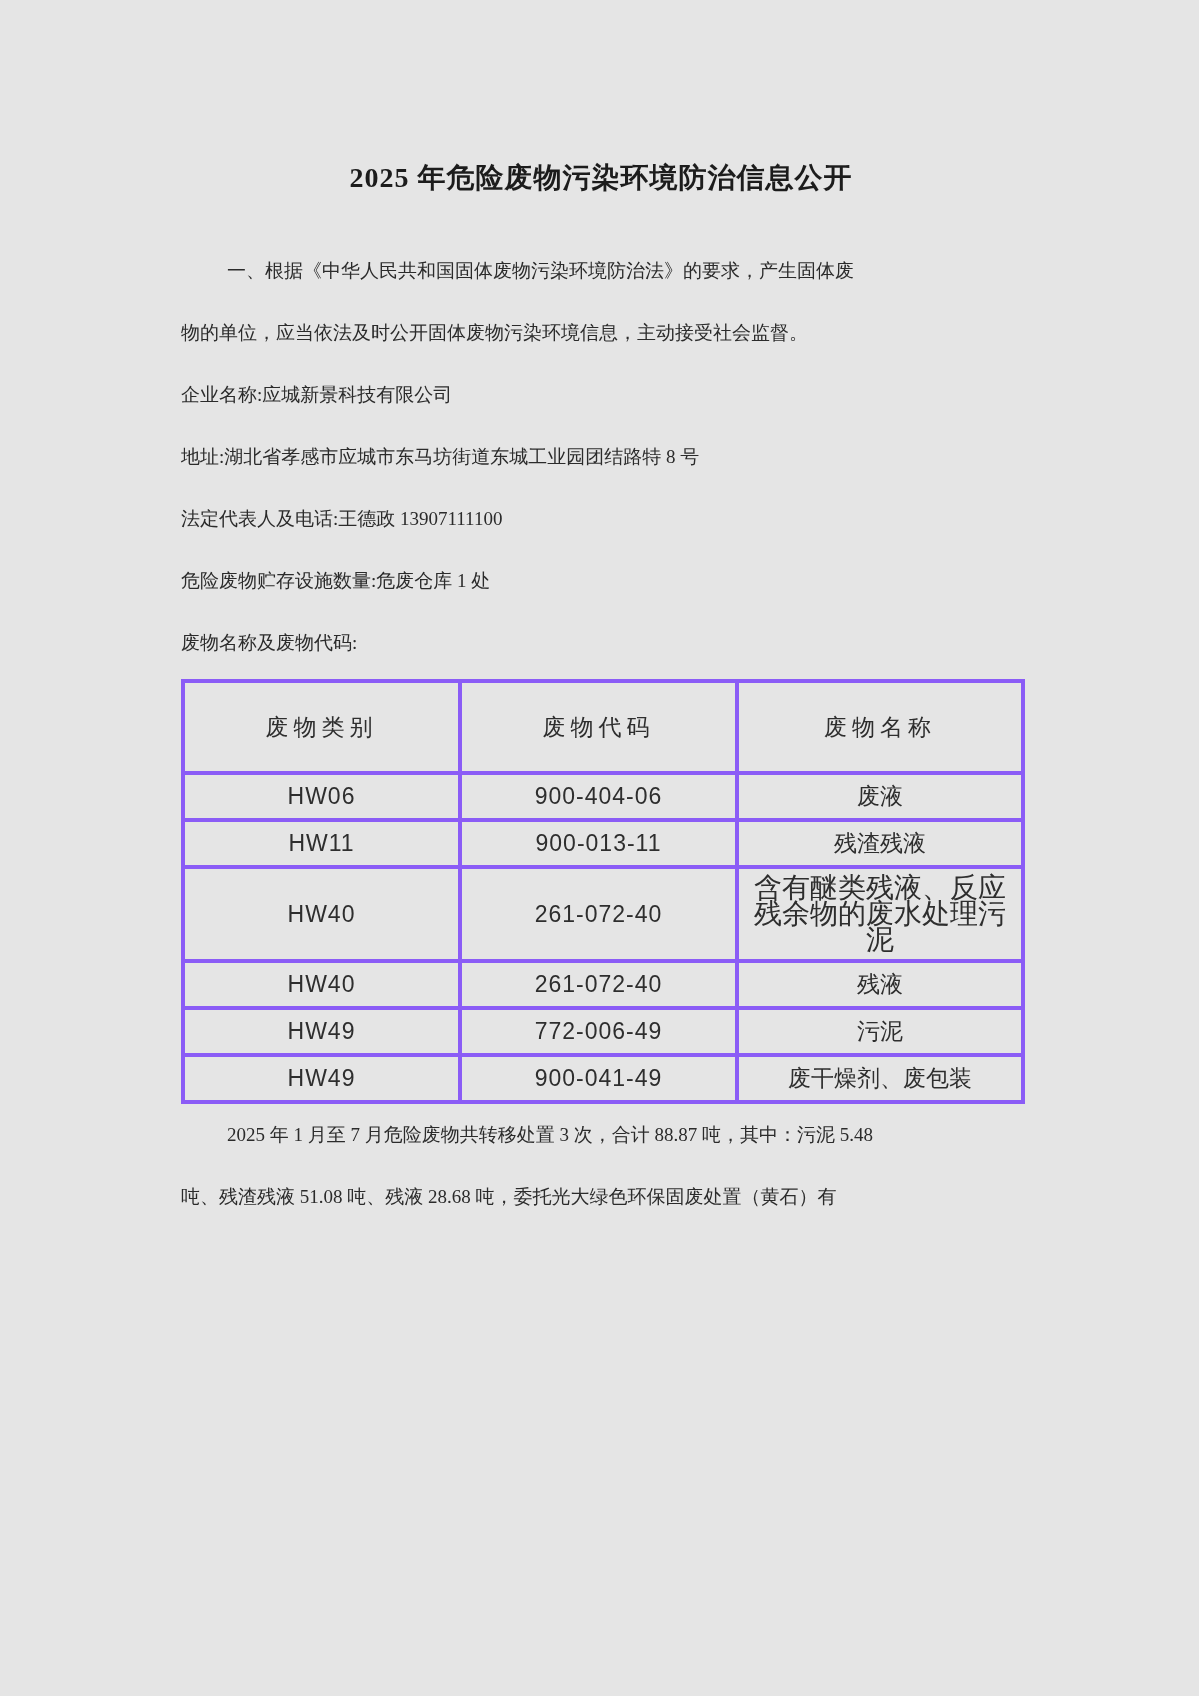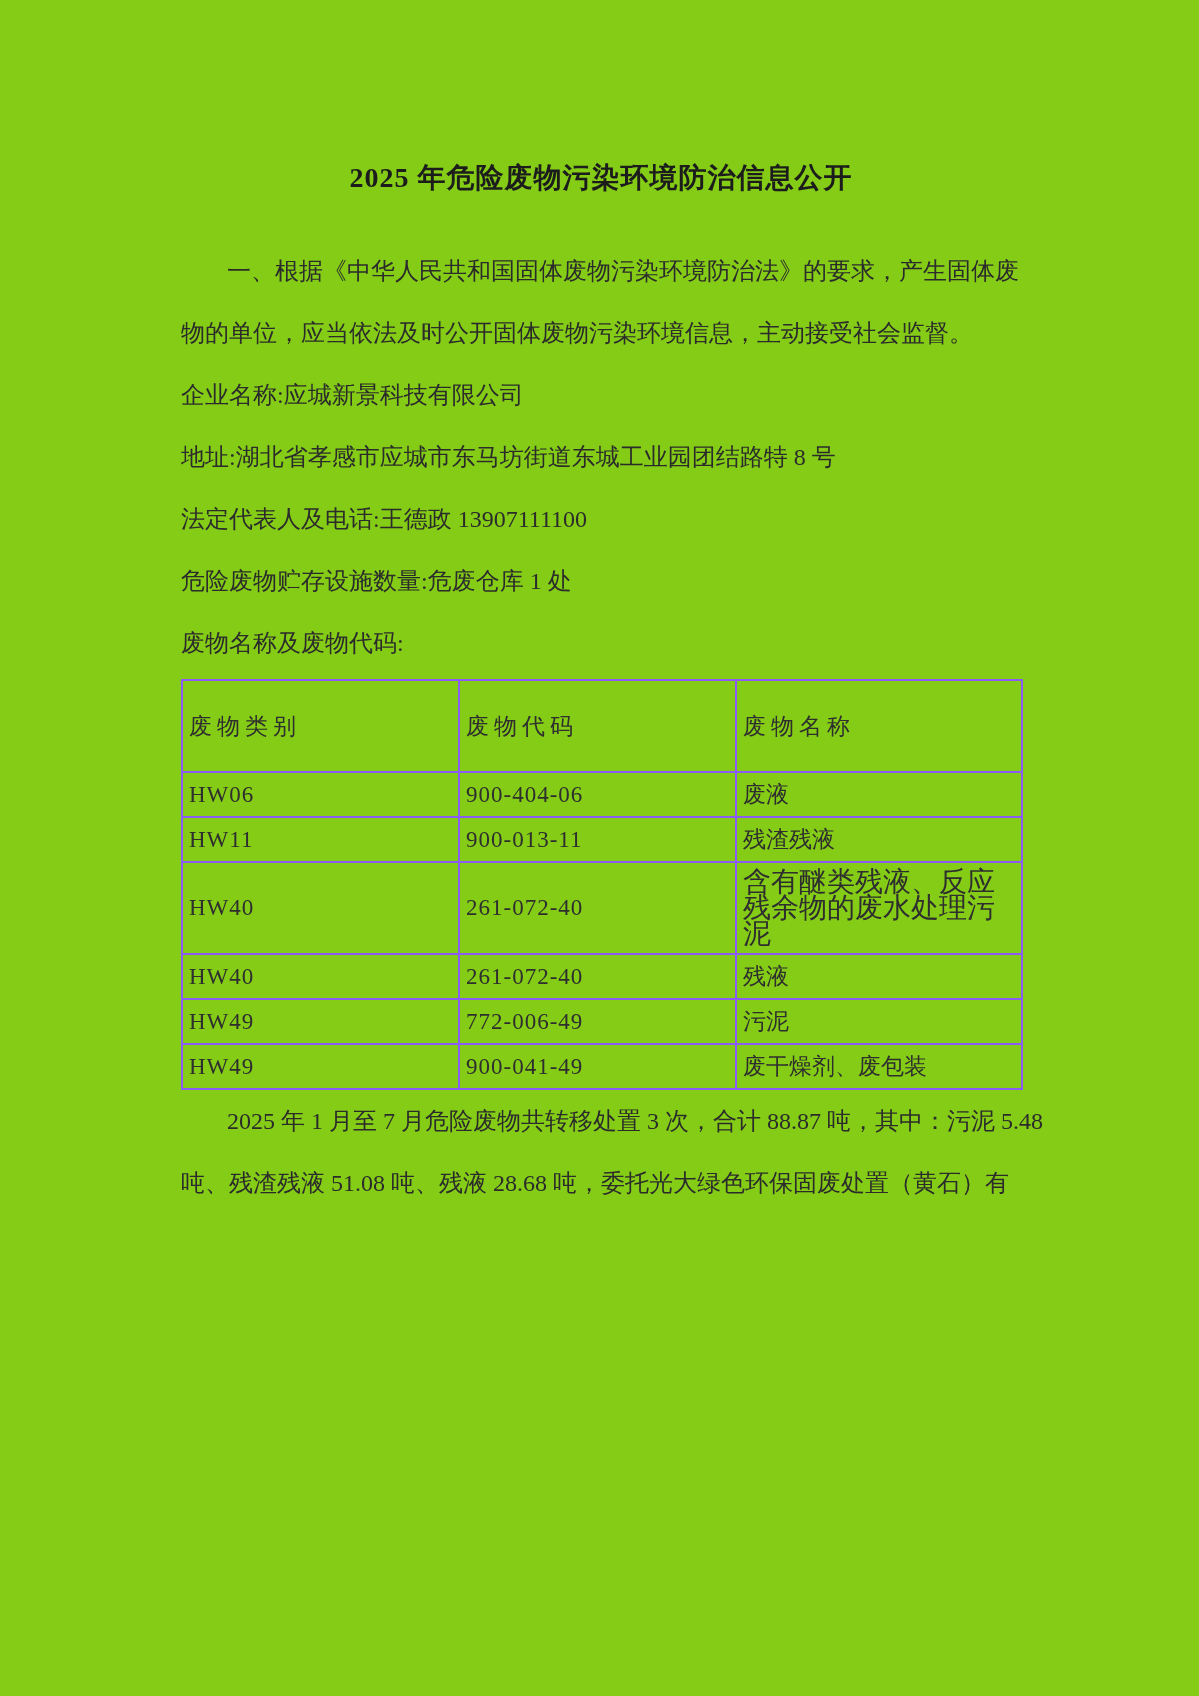--- a/index.html
+++ b/index.html
@@ -1,20 +1,20 @@
 <!DOCTYPE html>
 <html><head>
 <meta charset="utf-8">
 <style>
   html, body { margin: 0; padding: 0; background: #ffffff; }
   .page {
     position: relative;
     width: 1199px;
     height: 1696px;
-    background: #84cc16;
+    background: #e5e5e5;
     font-family: "Liberation Serif", "DejaVu Serif", serif;
     color: #2b2b2b;
     overflow: hidden;
   }
   .content {
     position: absolute;
     left: 181px;
     top: 0;
     width: 840px;
   }
@@ -23,53 +23,53 @@
     font-size: 28px;
     font-weight: bold;
     line-height: 44px;
     text-align: center;
     color: #1c1c1c;
     letter-spacing: 1px;
     white-space: nowrap;
   }
   .para-intro { margin-top: 40px; }
   .line {
-    font-size: 24px;
+    font-size: 19px;
     line-height: 62px;
     height: 62px;
     white-space: nowrap;
     color: #2b2b2b;
   }
   .indent { padding-left: 46px; }
   table.waste {
     margin-top: 5px;
     border-collapse: collapse;
     table-layout: fixed;
     width: 840px;
   }
   table.waste col.c1 { width: 277px; }
   table.waste col.c2 { width: 277px; }
   table.waste col.c3 { width: 286px; }
   table.waste th, table.waste td {
-    border: 2px solid #8b5cf6;
-    text-align: left;
+    border: 4px solid #8b5cf6;
+    text-align: center;
     vertical-align: middle;
     padding: 6px;
     font-weight: normal;
     font-size: 23px;
     color: #2e2e2e;
     overflow: hidden;
   }
   table.waste th { letter-spacing: 5px; }
   tr.r-head { height: 92px; }
   tr.r      { height: 43px; }
   tr.r-tall { height: 54px; }
   tr.r-last { height: 41px; }
   td.cell-cat, td.cell-code {
-    font-family: Liberation Serif, serif;
+    font-family: Liberation Sans, sans-serif;
     font-size: 22px;
     letter-spacing: 1px;
     color: #383838;
     border-radius: 16px;
   }
   td.cell-name { font-size: 23px; }
   td.cell-name.two-line {
     font-size: 28px;
     line-height: 26px;
     white-space: normal;

